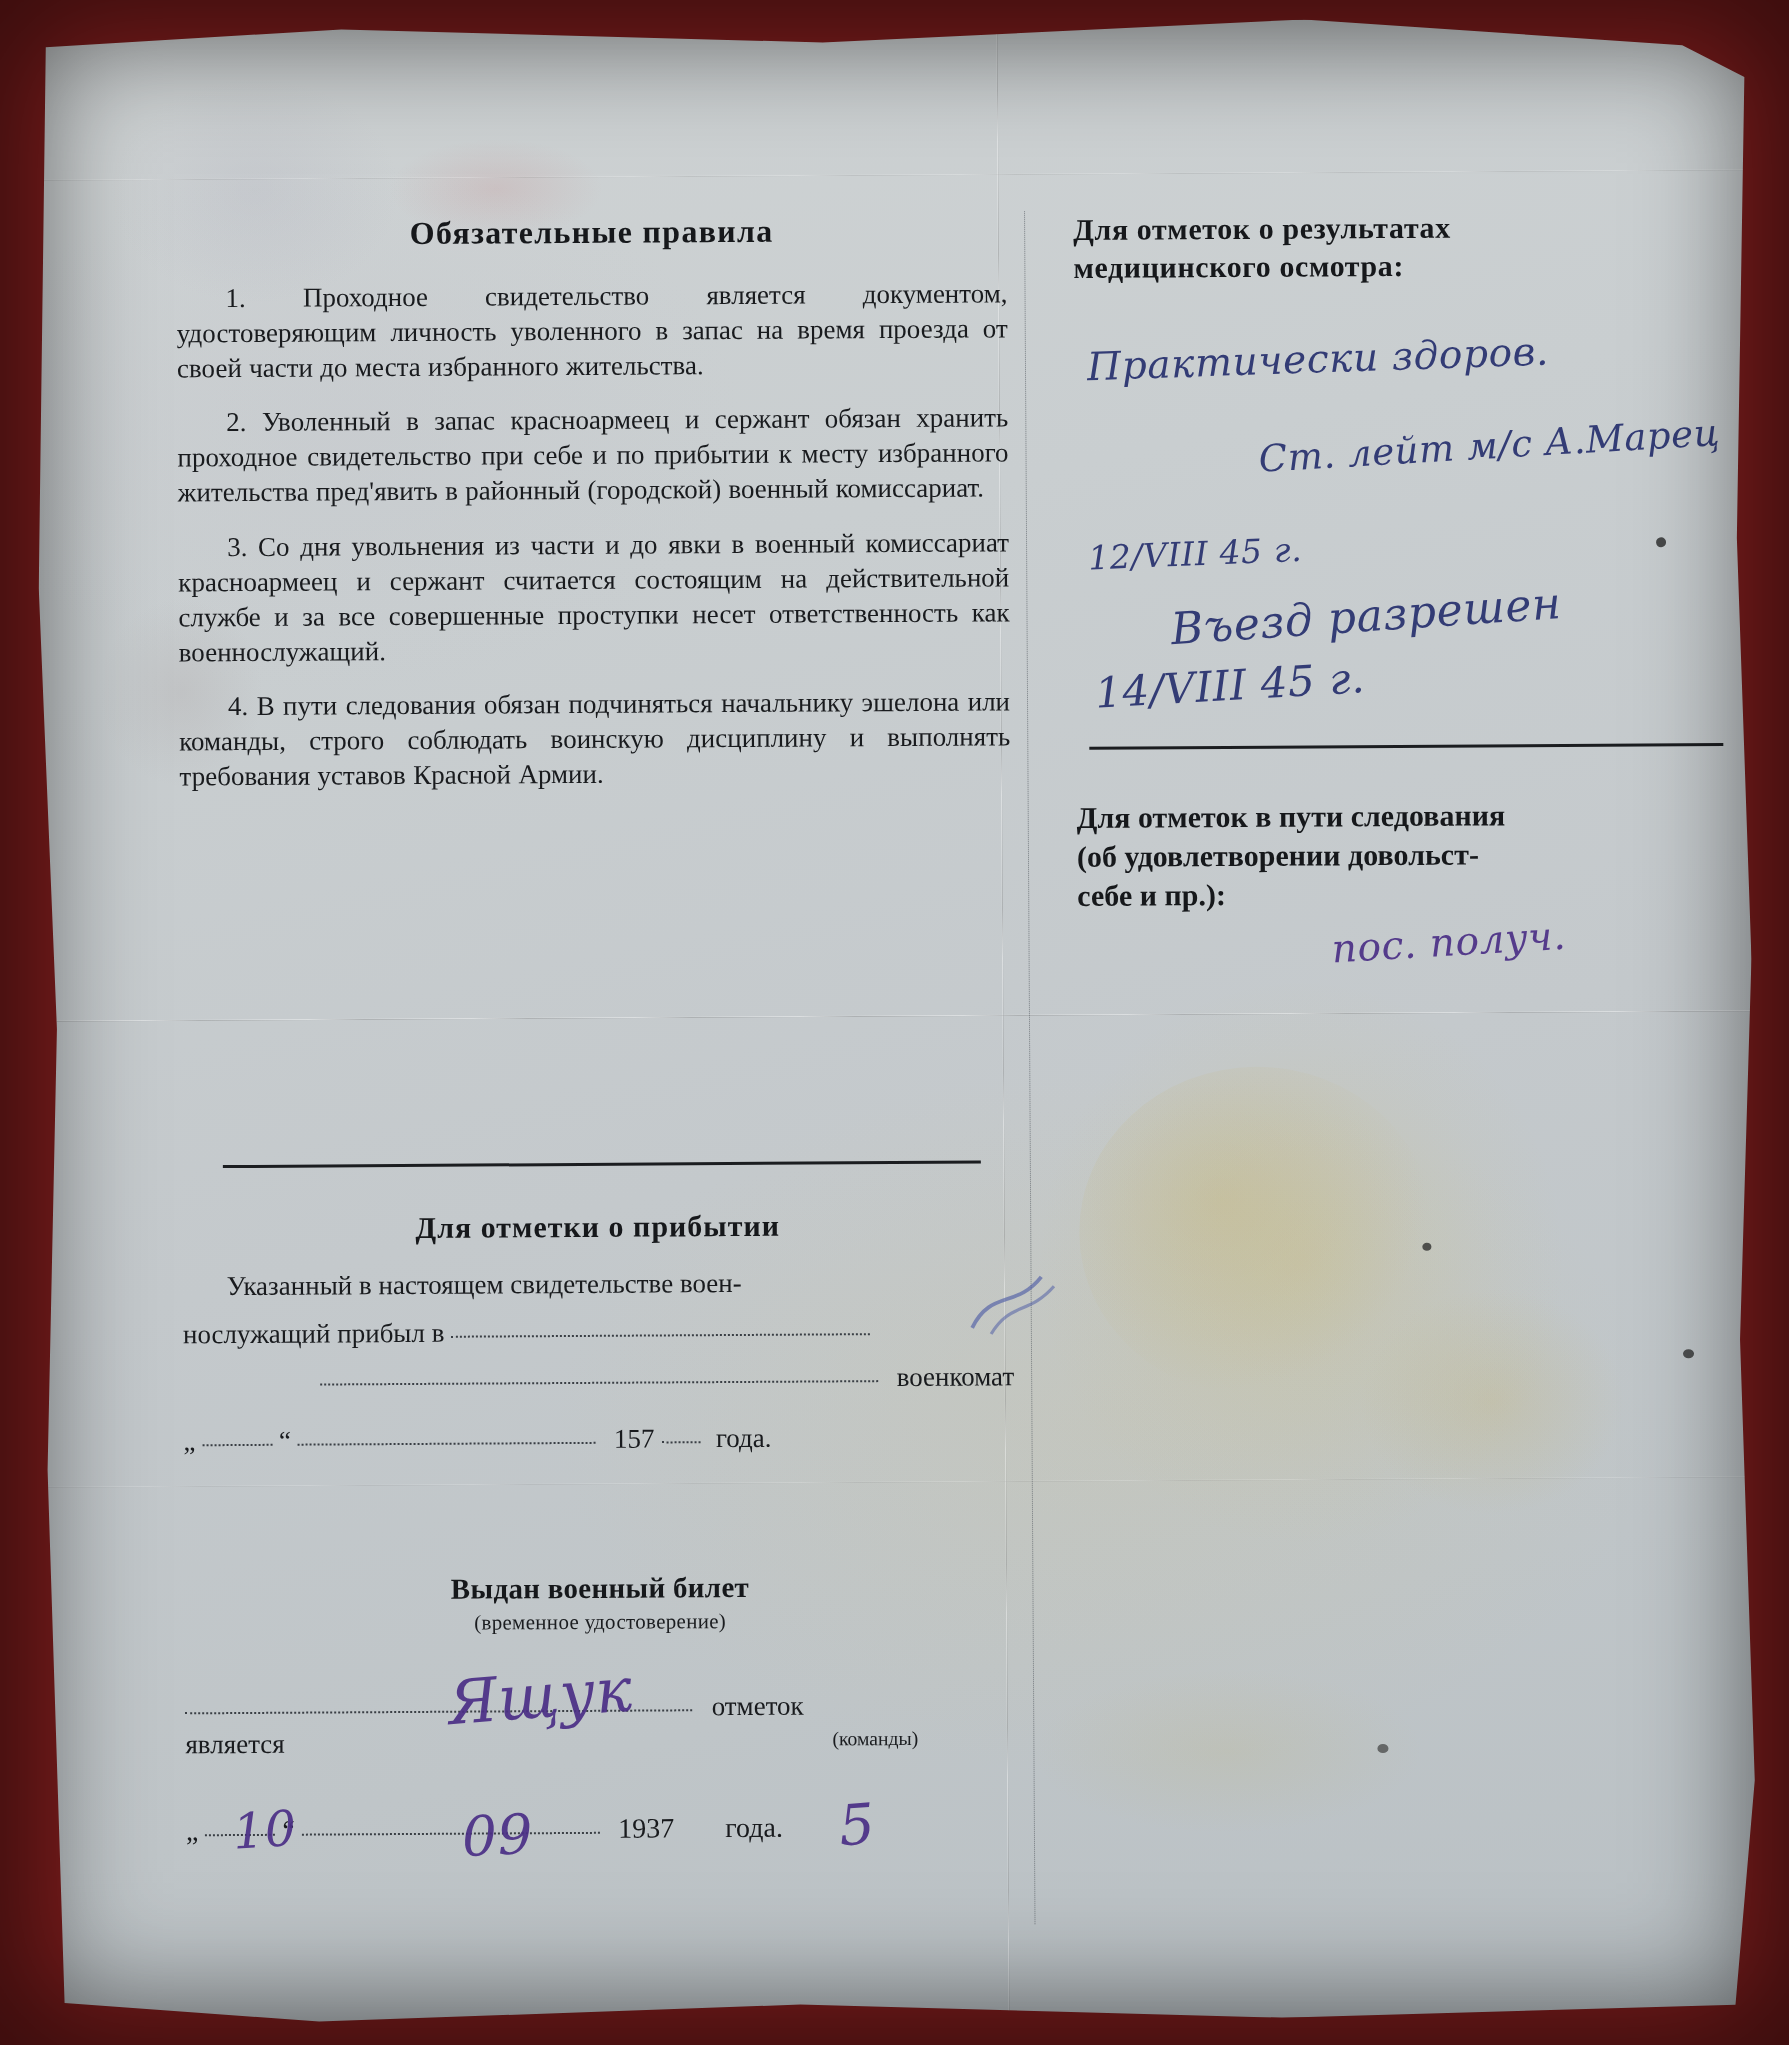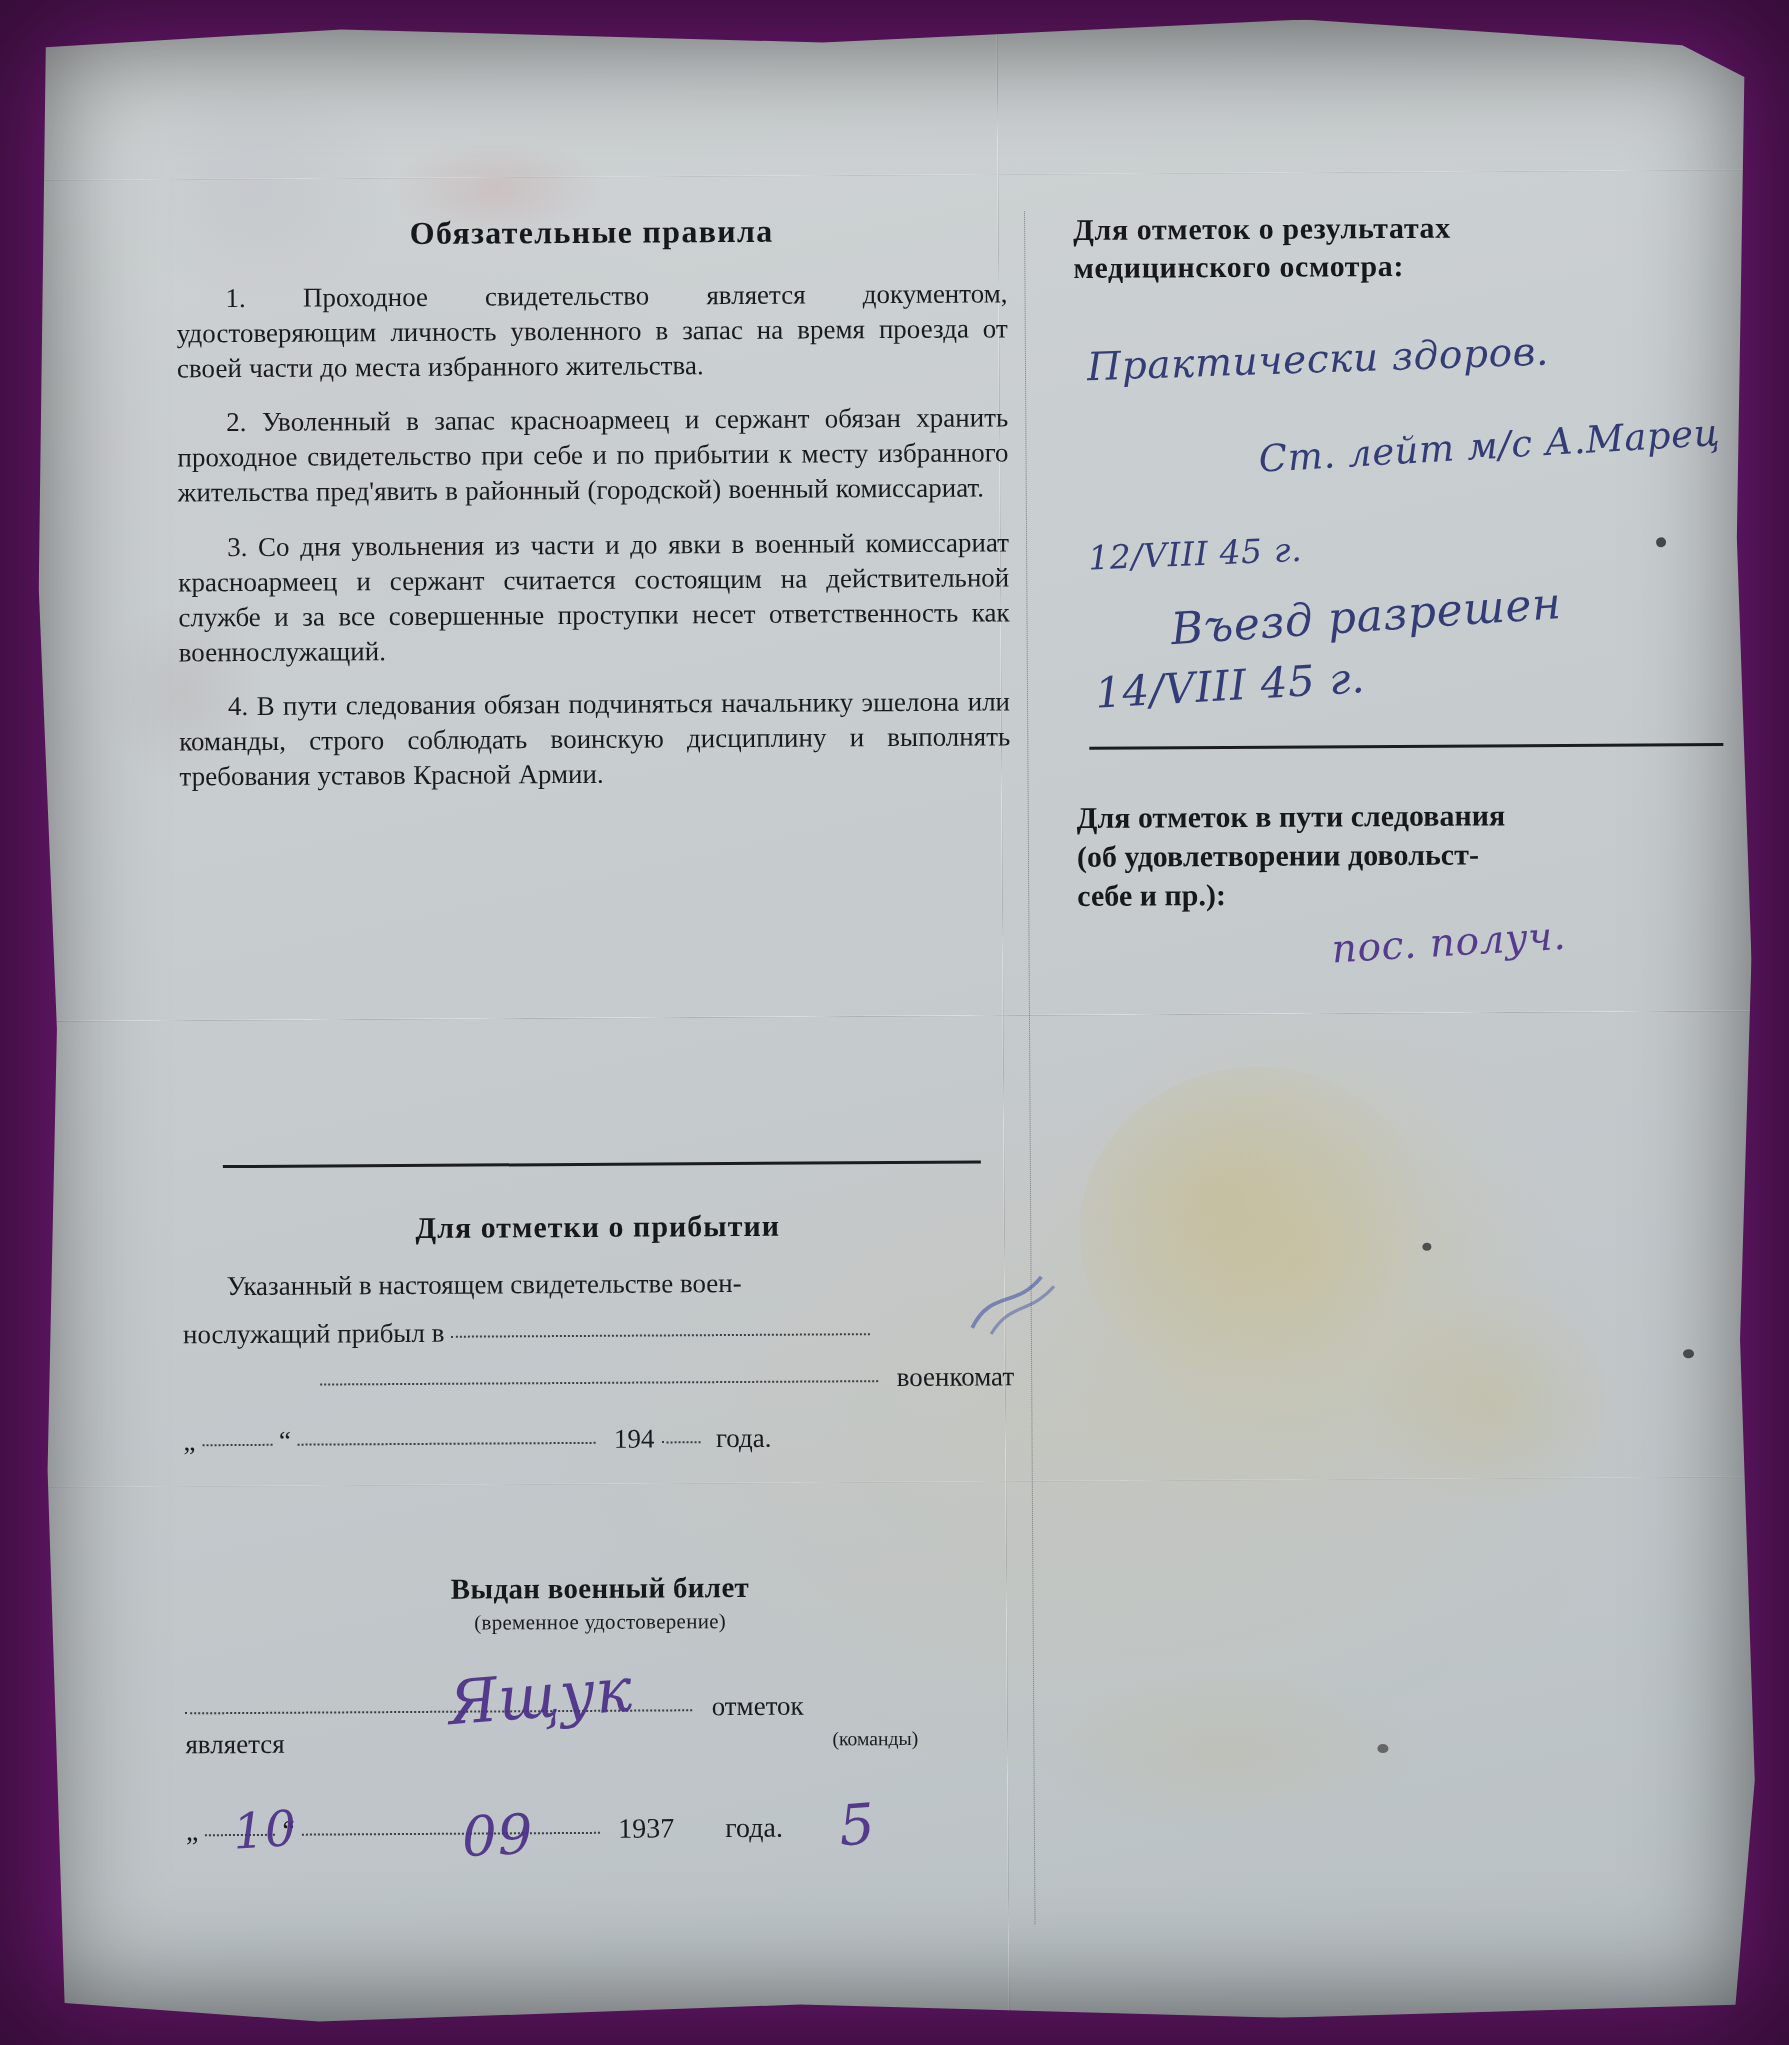--- a/index.html
+++ b/index.html
@@ -11,21 +11,21 @@
     width: 1790px;
     height: 2046px;
     overflow: hidden;
     font-family: "Liberation Serif", serif;
   }
 
   #page {
     position: relative;
     width: 1790px;
     height: 2046px;
-    background: #701a75;
+    background: #7f1d1d;
   }
 
   
   #sheet {
     position: absolute;
     left: 38px;
     top: 21.6px;
     width: 1719px;
     height: 2004px;
     background:
@@ -323,21 +323,21 @@
         <div class="line-row rt" style="margin-top:16.5px;">
           <span class="dotline" style="width:558px;"></span>
           <span style="margin-left:11.4px;">военкомат</span>
         </div>
 
         <div class="line-row" style="margin-top:29px;">
           <span>„</span>
           <span class="dotline" style="width:70px;"></span>
           <span>“</span>
           <span class="dotline" style="width:298px;"></span>
-          <span style="margin-left:11.4px;">194</span>
+          <span style="margin-left:11.4px;">157</span>
           <span class="dotline" style="width:39px;"></span>
           <span style="margin-left:9px;">года.</span>
         </div>
       </div>
 
       <div class="issued">
         <div class="t1">Выдан военный билет</div>
         <div class="t2">(временное удостоверение)</div>
       </div>
 

